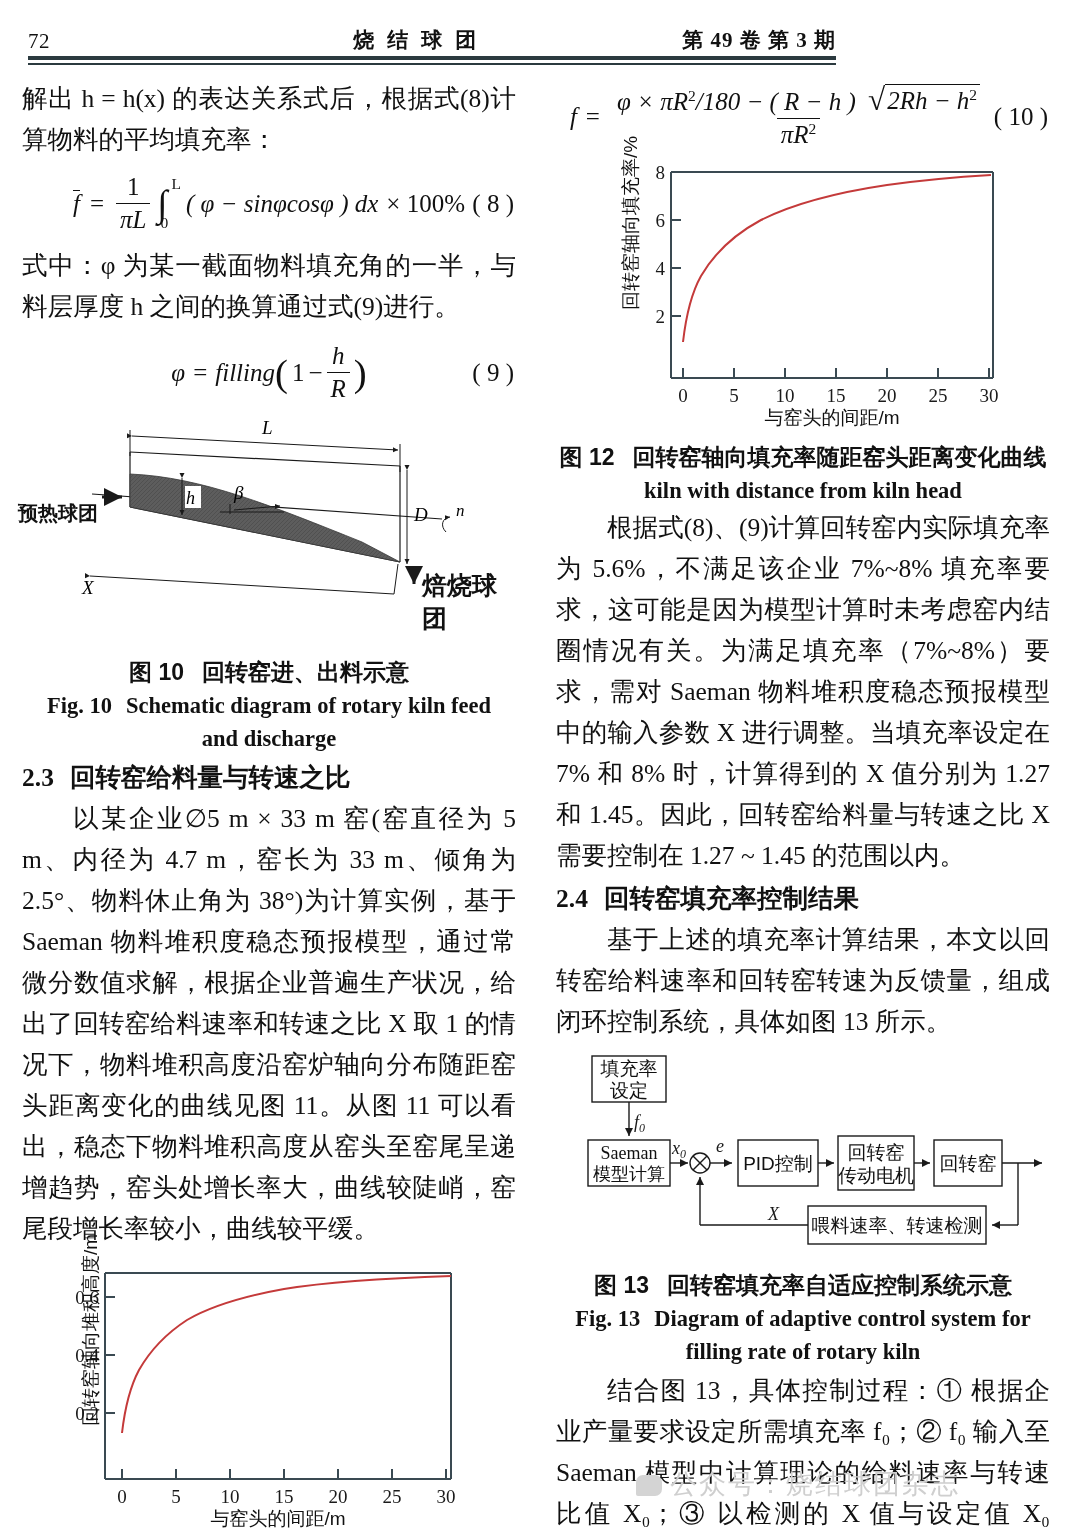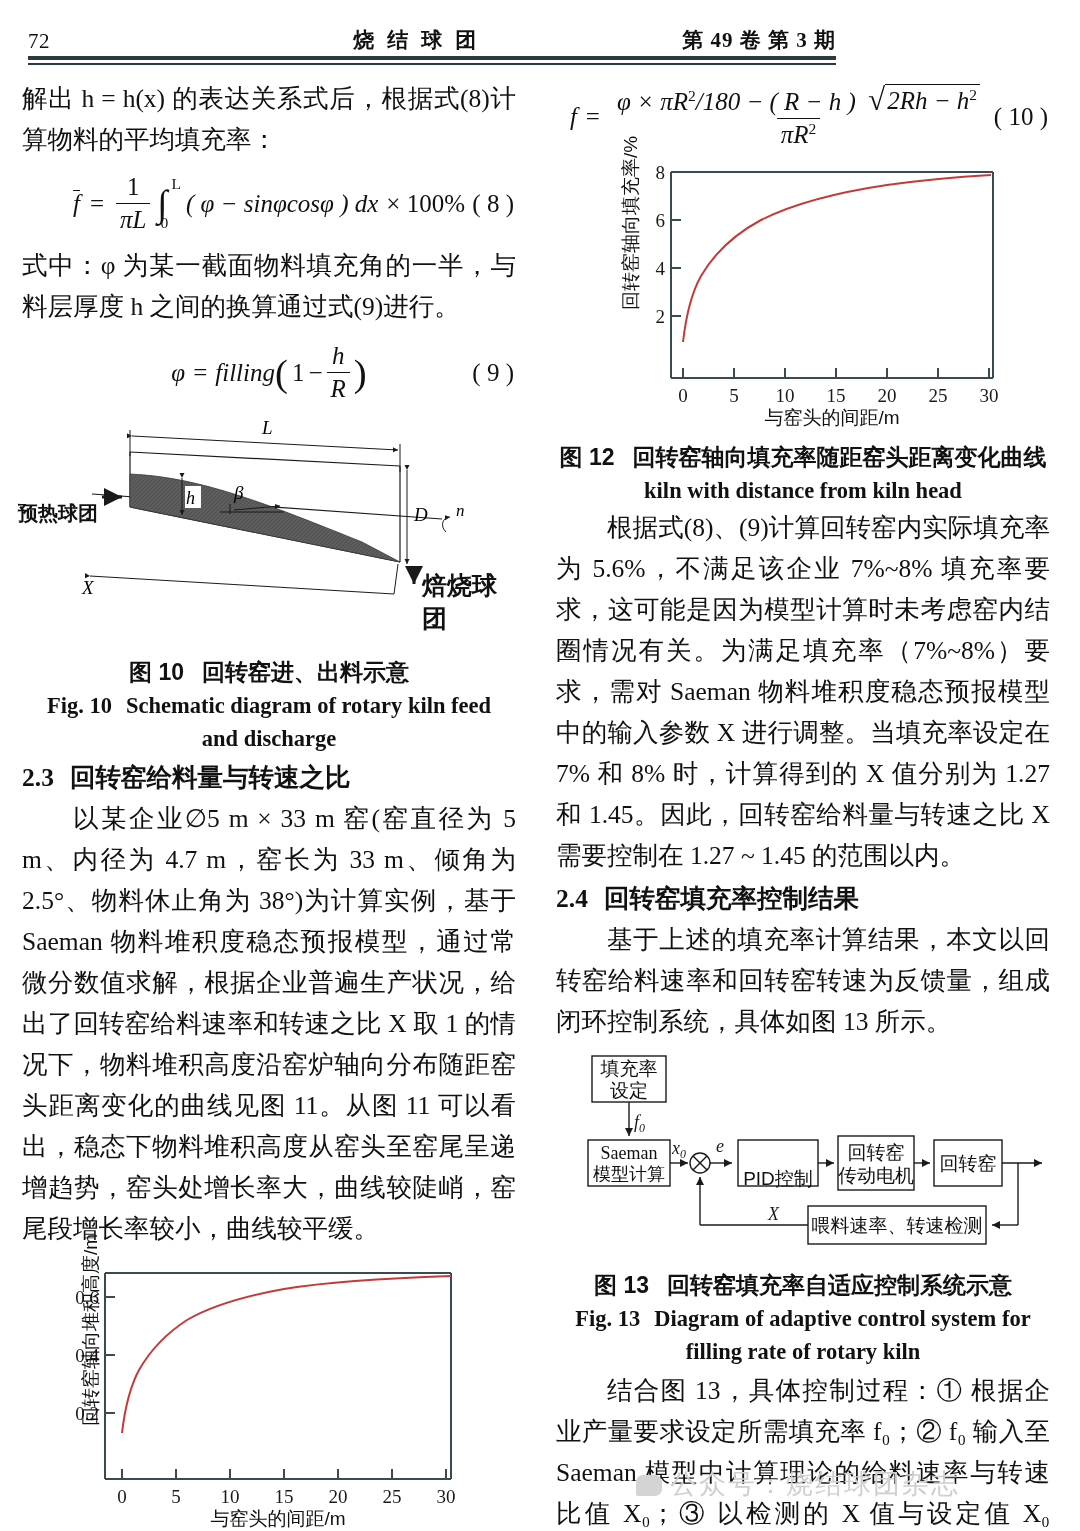--- a/index.html
+++ b/index.html
@@ -534,21 +534,21 @@
         <div style="position:absolute;left:36px;top:9px;width:74px;height:46px;display:flex;flex-direction:column;align-items:center;justify-content:center;line-height:22px;font-size:19px;font-family:'Liberation Sans',sans-serif;">
           <span>填充率</span>
           <span>设定</span>
         </div>
 
         <div style="position:absolute;left:32px;top:93px;width:82px;height:46px;display:flex;flex-direction:column;align-items:center;justify-content:center;line-height:21px;font-size:18px;font-family:'Liberation Sans',sans-serif;">
           <span style="font-family:'Liberation Serif',serif;font-size:18px;">Saeman</span>
           <span>模型计算</span>
         </div>
 
-        <div style="position:absolute;left:182px;top:108px;width:80px;height:46px;display:flex;align-items:center;justify-content:center;font-size:19px;font-family:'Liberation Sans',sans-serif;">PID控制</div>
+        <div style="position:absolute;left:182px;top:93px;width:80px;height:46px;display:flex;align-items:center;justify-content:center;font-size:19px;font-family:'Liberation Sans',sans-serif;">PID控制</div>
 
         <div style="position:absolute;left:282px;top:89px;width:76px;height:54px;display:flex;flex-direction:column;align-items:center;justify-content:center;line-height:23px;font-size:19px;font-family:'Liberation Sans',sans-serif;">
           <span>回转窑</span>
           <span>传动电机</span>
         </div>
 
         <div style="position:absolute;left:378px;top:93px;width:68px;height:46px;display:flex;align-items:center;justify-content:center;font-size:19px;font-family:'Liberation Sans',sans-serif;">回转窑</div>
 
         <div style="position:absolute;left:252px;top:159px;width:178px;height:38px;display:flex;align-items:center;justify-content:center;font-size:19px;font-family:'Liberation Sans',sans-serif;">喂料速率、转速检测</div>
       </div>

